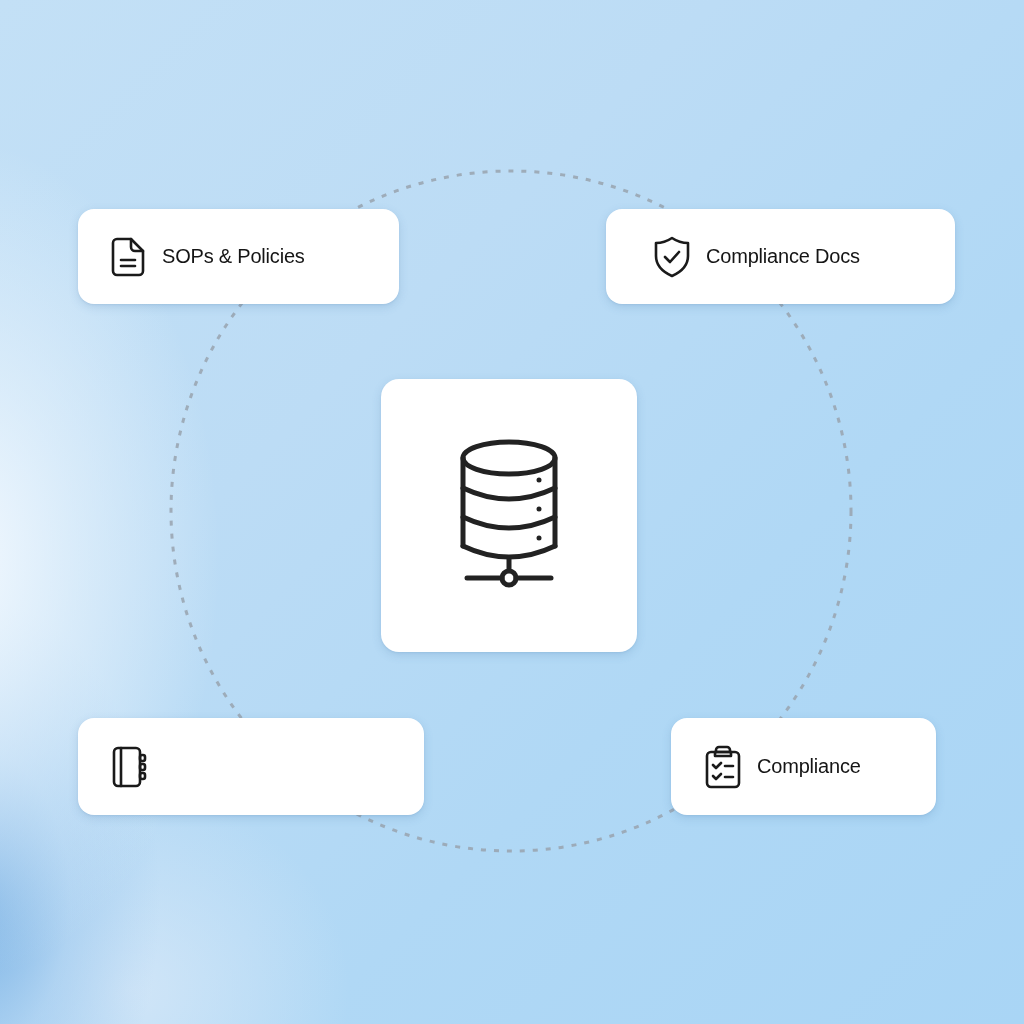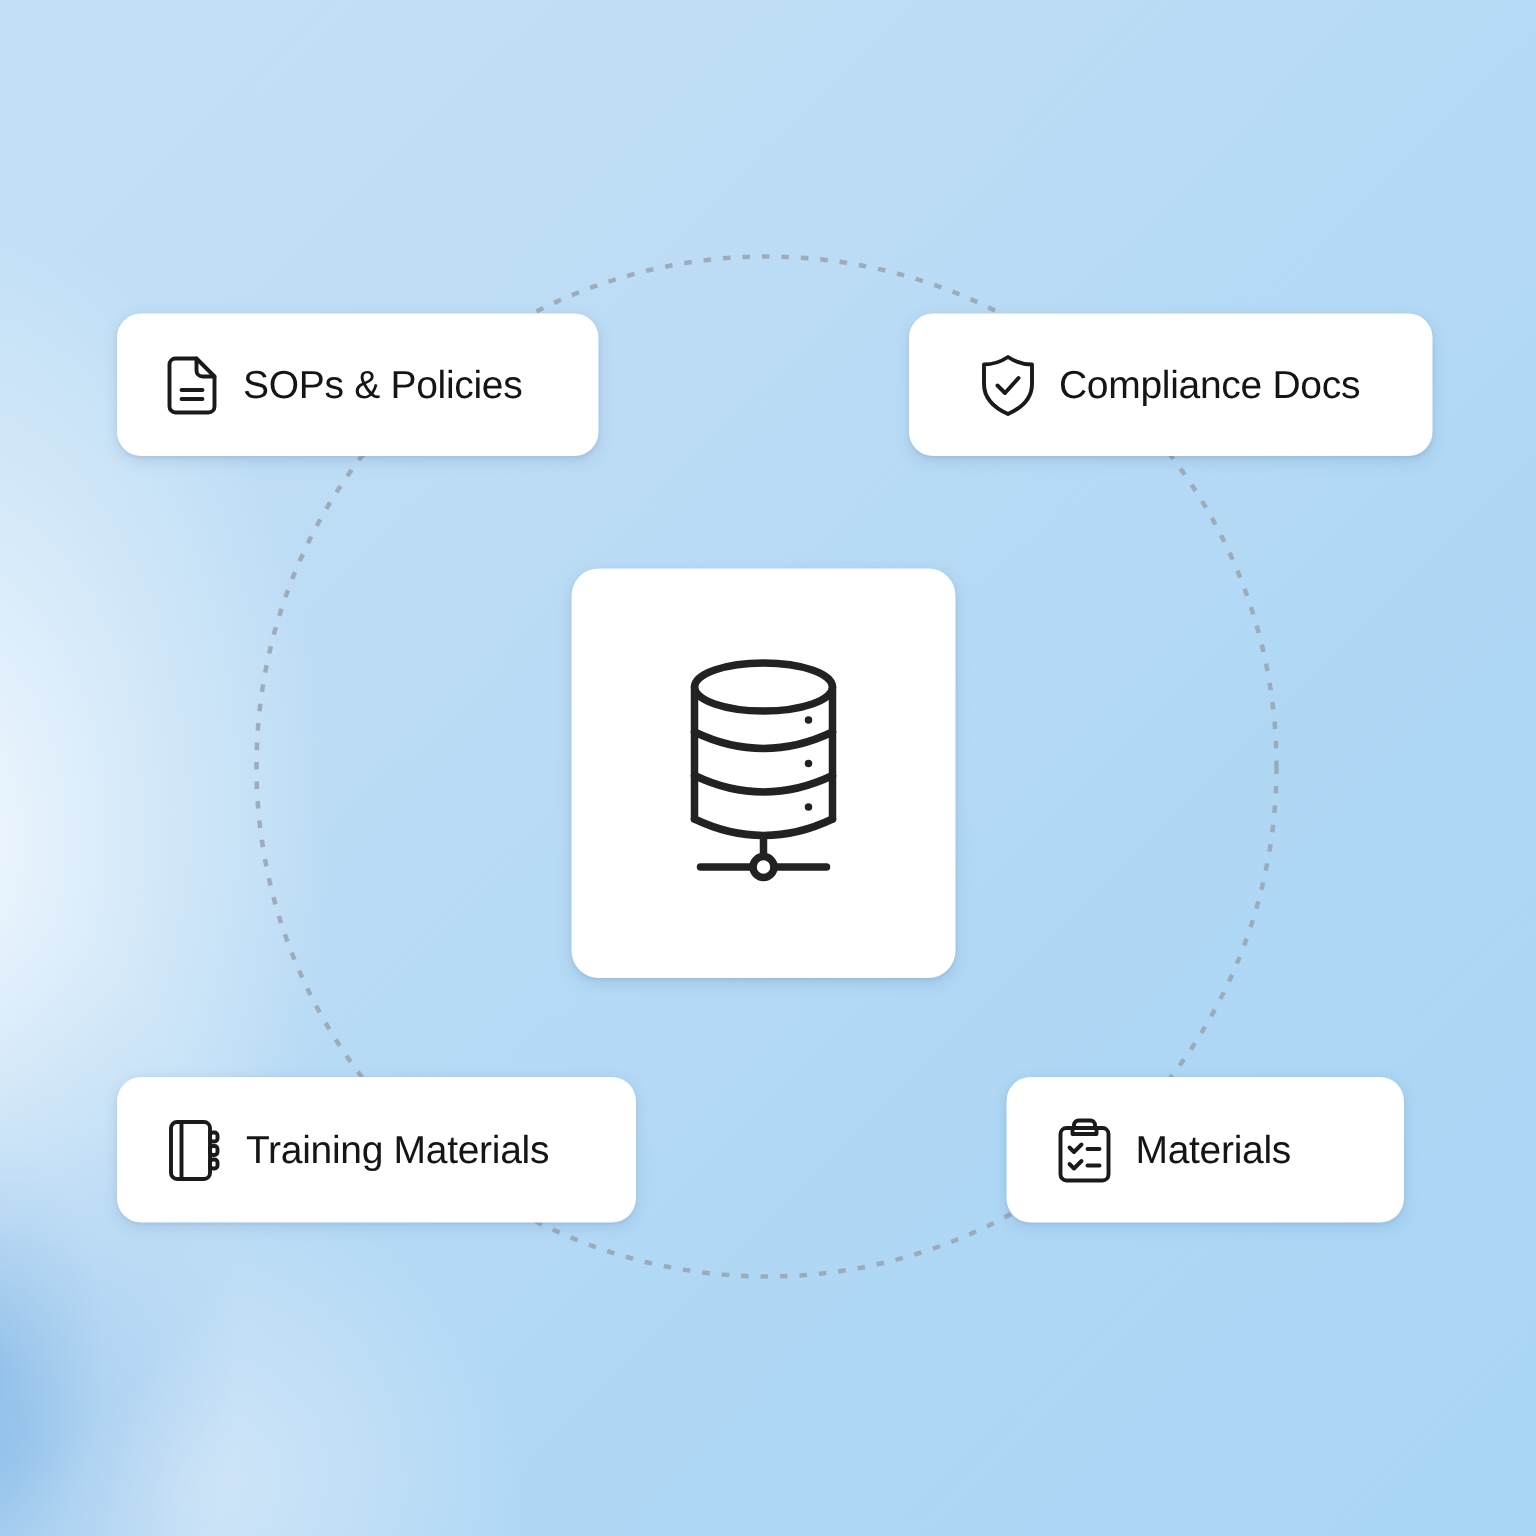--- a/index.html
+++ b/index.html
@@ -26,21 +26,21 @@
       box-shadow: 0 3px 10px rgba(60, 110, 160, 0.18), 0 1px 2px rgba(60,110,160,0.10);
       display: flex;
       align-items: center;
     }
     .pill .icon {
       width: 36px; height: 36px;
       display: flex; align-items: center; justify-content: center;
       flex: 0 0 36px;
     }
     .pill .label {
-      font-size: 26px;
+      font-size: 20px;
       color: #151515;
       letter-spacing: -0.2px;
       margin-left: 16px;
       white-space: nowrap;
     }
     #card-sops { left: 78px; top: 209px; width: 321px; height: 95px; padding-left: 113px; padding-left: 32px; }
     #card-compliance { left: 606px; top: 209px; width: 349px; height: 95px; padding-left: 48px; }
     #card-training { left: 78px; top: 718px; width: 346px; height: 97px; padding-left: 34px; }
     #card-procedures { left: 671px; top: 718px; width: 265px; height: 97px; padding-left: 34px; }
     #card-center {
@@ -108,29 +108,28 @@
 <div class="card pill" id="card-training">
   <span class="icon">
     <svg width="36" height="42" viewBox="0 0 36 42" fill="none" stroke="#1a1a1a" stroke-width="2.6" stroke-linecap="round" stroke-linejoin="round">
       <rect x="2" y="2" width="26" height="38" rx="4"></rect>
       <path d="M9 2 V 40"></path>
       <rect x="28" y="9" width="5" height="6" rx="2"></rect>
       <rect x="28" y="18" width="5" height="6" rx="2"></rect>
       <rect x="28" y="27" width="5" height="6" rx="2"></rect>
     </svg>
   </span>
-  <span class="label">Training Materials</span>
 </div>
 
 <div class="card pill" id="card-procedures">
   <span class="icon">
     <svg width="36" height="44" viewBox="0 0 36 44" fill="none" stroke="#1a1a1a" stroke-width="2.6" stroke-linecap="round" stroke-linejoin="round">
       <rect x="2" y="7" width="32" height="35" rx="4"></rect>
       <path d="M11 7 V 5 a3 3 0 0 1 3 -3 H 22 a3 3 0 0 1 3 3 V 7"></path>
       <path d="M10 7 H 26 V 11 H 10 Z"></path>
       <path d="M8 20 L 11 23 L 16 18"></path>
       <path d="M20 21 H 28"></path>
       <path d="M8 31 L 11 34 L 16 29"></path>
       <path d="M20 32 H 28"></path>
     </svg>
   </span>
-  <span class="label">Materials</span>
+  <span class="label">Compliance</span>
 </div>
 
 </body></html>

